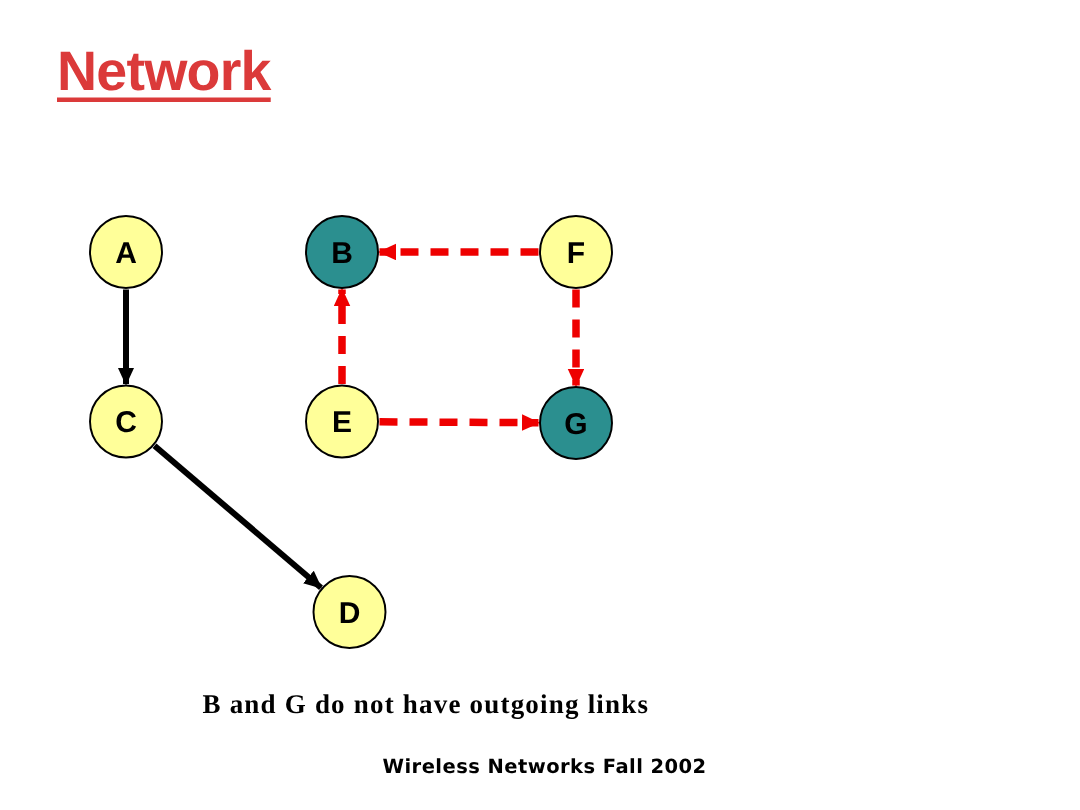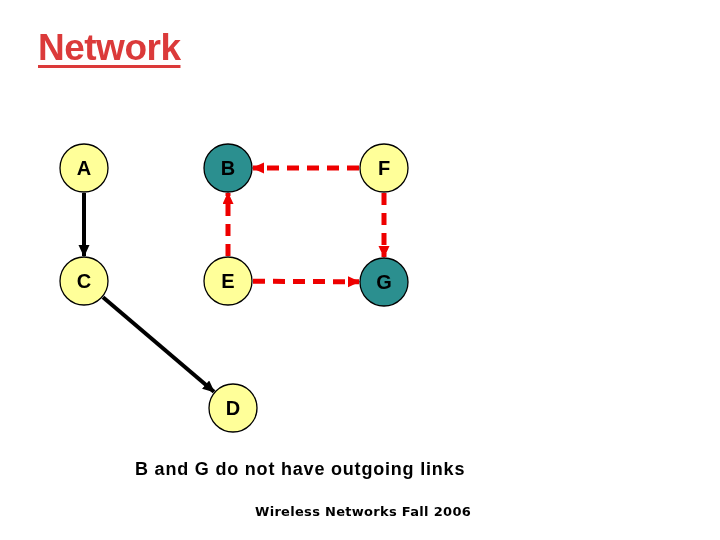--- a/index.html
+++ b/index.html
@@ -45,21 +45,21 @@
     text-anchor: middle;
   }
   .caption {
     position: absolute;
     left: 135px;
     top: 459px;
     font-size: 18px;
     font-weight: bold;
     letter-spacing: 0.8px;
     color: #000000;
-    font-family: Liberation Sans, sans-serif;
+    font-family: Liberation Serif, serif;
   }
   .footer {
     position: absolute;
     left: 255px;
     top: 504px;
     font-size: 13px;
     font-weight: bold;
     letter-spacing: 0.3px;
     color: #000000;
     font-family: "DejaVu Sans", "Liberation Sans", sans-serif;
@@ -104,15 +104,15 @@
         <text x="228" y="281" dy="0.36em" class="node-label" fill="#000000">E</text>
         <circle cx="384" cy="282" r="24" fill="#2B8F8F" stroke="#000000" stroke-width="1.3"></circle>
         <text x="384" y="282" dy="0.36em" class="node-label" fill="#000000">G</text>
         <circle cx="233" cy="408" r="24" fill="#FFFF99" stroke="#000000" stroke-width="1.3"></circle>
         <text x="233" y="408" dy="0.36em" class="node-label" fill="#000000">D</text>
       </g>
   </svg>
 
   <div class="caption">B and G do not have outgoing links</div>
 
-  <div class="footer">Wireless Networks Fall 2006</div>
+  <div class="footer">Wireless Networks Fall 2002</div>
 
 </div>
 
 </body></html>

